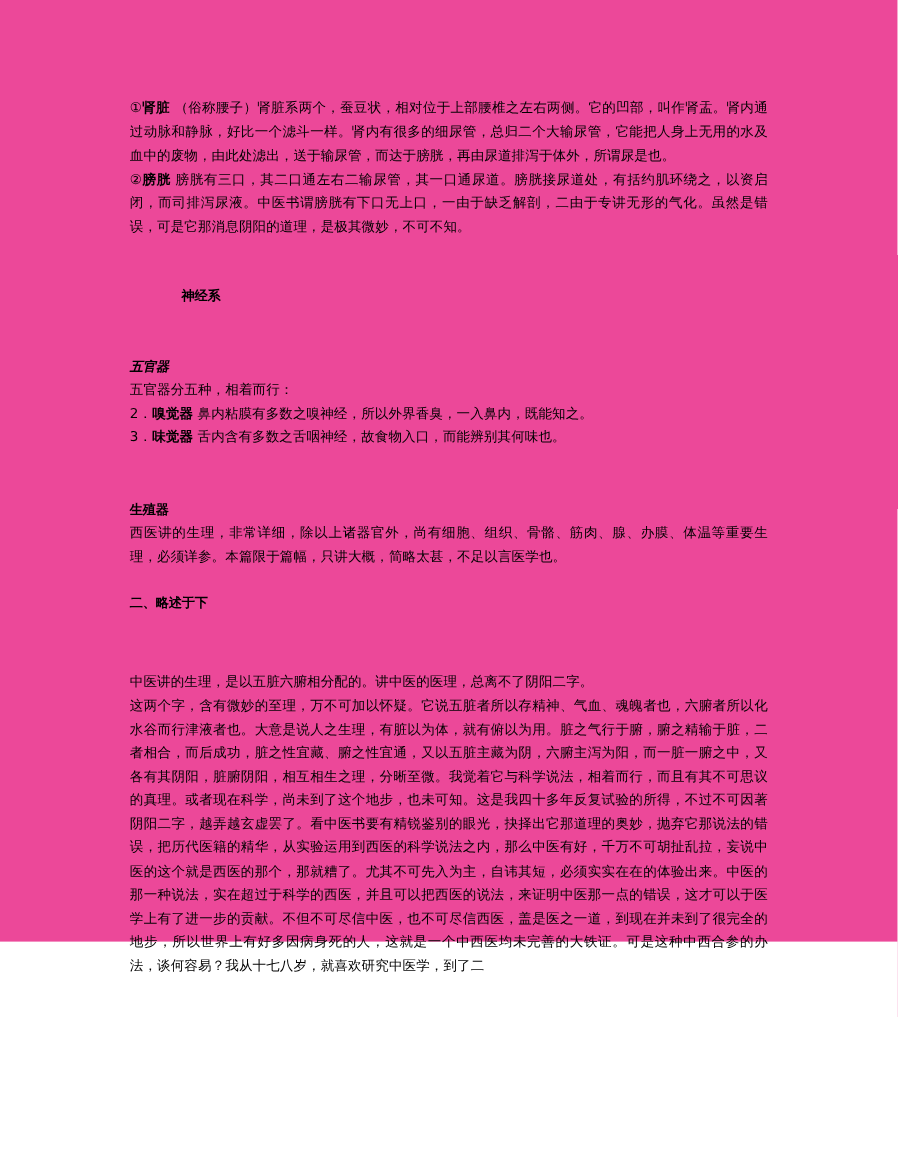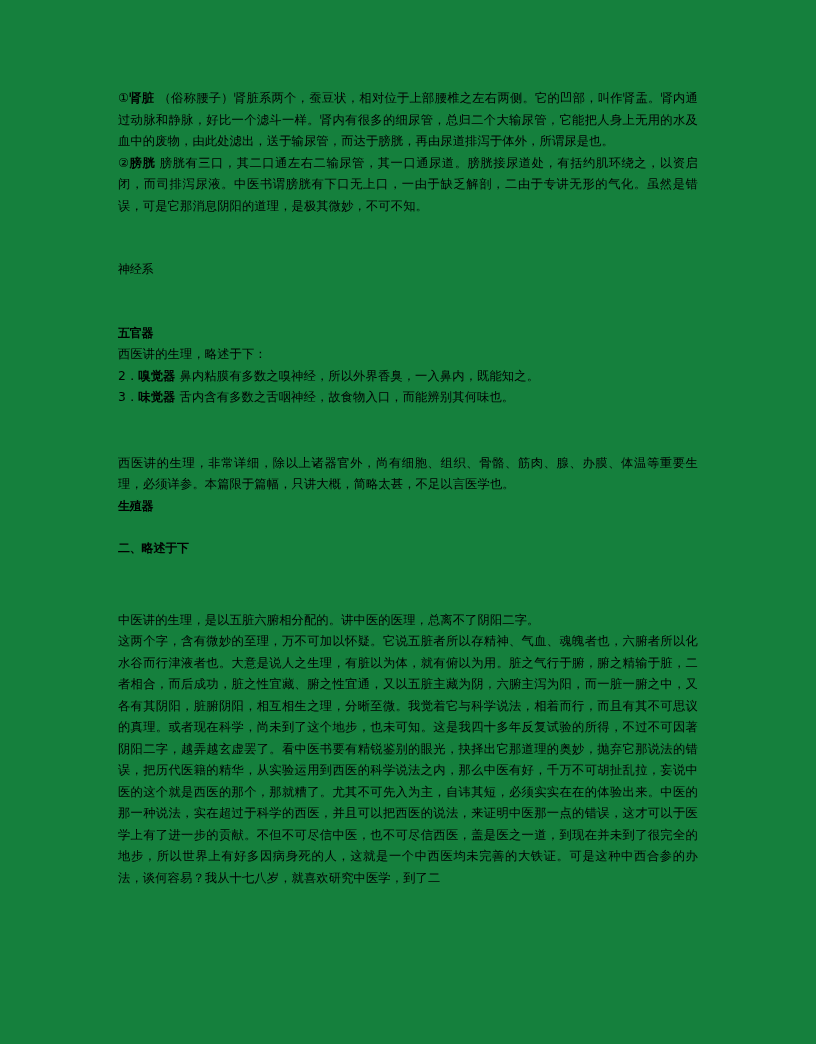--- a/index.html
+++ b/index.html
@@ -9,24 +9,24 @@
   }
   body {
     width: 816px;
     height: 1056px;
     font-family: "DejaVu Sans", "Liberation Sans", sans-serif;
     color: #000000;
   }
   .page {
     position: relative;
     width: 816px;
-    height: 1044px;
+    height: 856px;
     box-sizing: border-box;
     padding: 88px 118px 60px 118px;
-    background: #15803d;
+    background: #ec4899;
   }
   .doc {
     font-size: 12.3px;
     line-height: 21.5px;
     letter-spacing: 0.1px;
     text-align: justify;
   }
   .para {
     margin: 0;
     text-indent: 0;
@@ -47,41 +47,41 @@
 
 <div class="page">
   <div class="doc">
 
     <p class="para">①<strong>肾脏</strong> （俗称腰子）肾脏系两个，蚕豆状，相对位于上部腰椎之左右两侧。它的凹部，叫作肾盂。肾内通过动脉和静脉，好比一个滤斗一样。肾内有很多的细尿管，总归二个大输尿管，它能把人身上无用的水及血中的废物，由此处滤出，送于输尿管，而达于膀胱，再由尿道排泻于体外，所谓尿是也。</p>
 
     <p class="para">②<strong>膀胱</strong> 膀胱有三口，其二口通左右二输尿管，其一口通尿道。膀胱接尿道处，有括约肌环绕之，以资启闭，而司排泻尿液。中医书谓膀胱有下口无上口，一由于缺乏解剖，二由于专讲无形的气化。虽然是错误，可是它那消息阴阳的道理，是极其微妙，不可不知。</p>
 
     <div class="gap-md"></div>
 
-    <p class="para mono"><span style="font-weight:normal;">神经系</span></p>
+    <p class="para mono"><span style="font-weight:bold;margin-left:47px;">神经系</span></p>
 
 
     <div class="gap-md"></div>
 
-    <p class="para mono"><span style="font-weight:bold;">五官器</span></p>
+    <p class="para mono"><span style="font-weight:bold;font-style:italic;">五官器</span></p>
 
-    <p class="para">西医讲的生理，略述于下：</p>
+    <p class="para">五官器分五种，相着而行：</p>
 
 
     <p class="para">2．<strong>嗅觉器</strong> 鼻内粘膜有多数之嗅神经，所以外界香臭，一入鼻内，既能知之。</p>
 
     <p class="para">3．<strong>味觉器</strong> 舌内含有多数之舌咽神经，故食物入口，而能辨别其何味也。</p>
 
 
 
     <div class="gap-lg"></div>
 
+    <p class="para mono"><span style="font-weight:bold;">生殖器</span></p>
+
     <p class="para">西医讲的生理，非常详细，除以上诸器官外，尚有细胞、组织、骨骼、筋肉、腺、办膜、体温等重要生理，必须详参。本篇限于篇幅，只讲大概，简略太甚，不足以言医学也。</p>
-
-    <p class="para mono"><span style="font-weight:bold;">生殖器</span></p>
 
     <div class="gap-sm"></div>
 
     <p class="para mono"><span style="font-weight:bold;">二、略述于下</span></p>
 
     <div class="gap-xl"></div>
 
     <p class="para">中医讲的生理，是以五脏六腑相分配的。讲中医的医理，总离不了阴阳二字。</p>
 
     <p class="para">这两个字，含有微妙的至理，万不可加以怀疑。它说五脏者所以存精神、气血、魂魄者也，六腑者所以化水谷而行津液者也。大意是说人之生理，有脏以为体，就有俯以为用。脏之气行于腑，腑之精输于脏，二者相合，而后成功，脏之性宜藏、腑之性宜通，又以五脏主藏为阴，六腑主泻为阳，而一脏一腑之中，又各有其阴阳，脏腑阴阳，相互相生之理，分晰至微。我觉着它与科学说法，相着而行，而且有其不可思议的真理。或者现在科学，尚未到了这个地步，也未可知。这是我四十多年反复试验的所得，不过不可因著阴阳二字，越弄越玄虚罢了。看中医书要有精锐鉴别的眼光，抉择出它那道理的奥妙，抛弃它那说法的错误，把历代医籍的精华，从实验运用到西医的科学说法之内，那么中医有好，千万不可胡扯乱拉，妄说中医的这个就是西医的那个，那就糟了。尤其不可先入为主，自讳其短，必须实实在在的体验出来。中医的那一种说法，实在超过于科学的西医，并且可以把西医的说法，来证明中医那一点的错误，这才可以于医学上有了进一步的贡献。不但不可尽信中医，也不可尽信西医，盖是医之一道，到现在并未到了很完全的地步，所以世界上有好多因病身死的人，这就是一个中西医均未完善的大铁证。可是这种中西合参的办法，谈何容易？我从十七八岁，就喜欢研究中医学，到了二</p>

